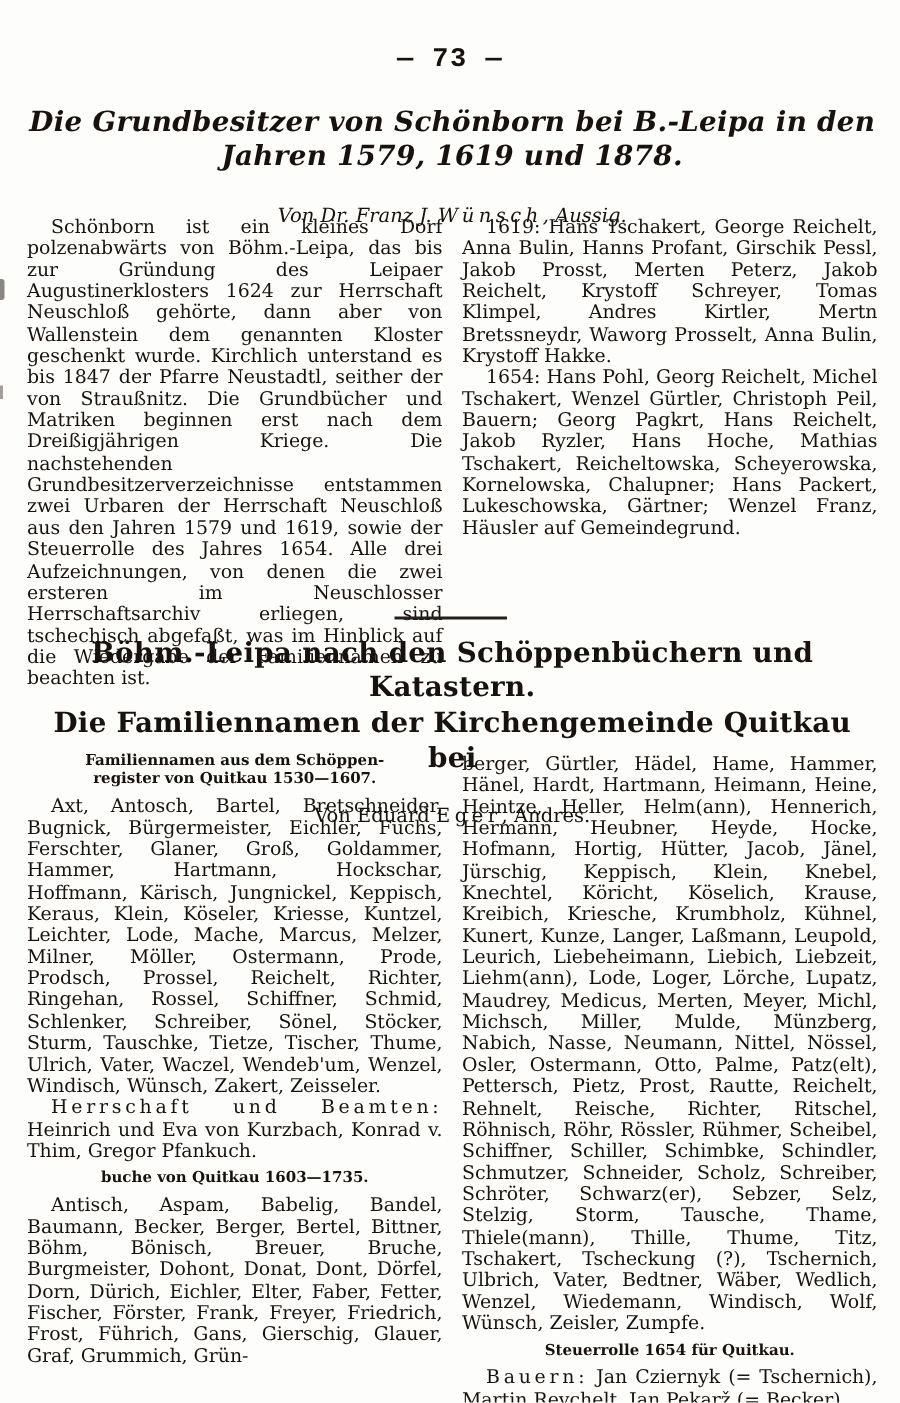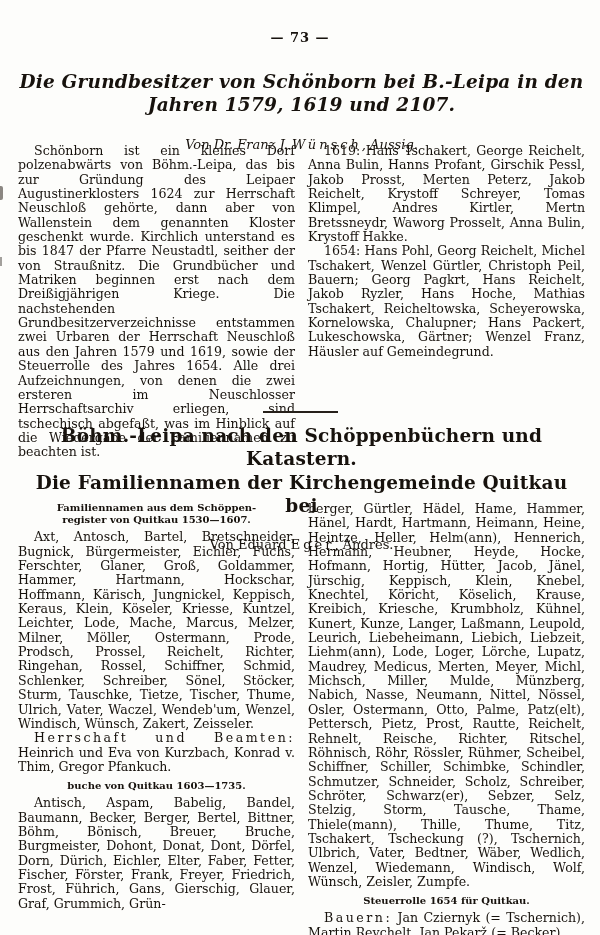--- a/index.html
+++ b/index.html
@@ -10,22 +10,23 @@
     background: #fdfdfb;
     color: #17120d;
     font-family: "DejaVu Serif", "Liberation Serif", serif;
     overflow: hidden;
   }
   .pageno {
     position: absolute;
     top: 30px; left: 0; right: 0;
     text-align: center;
     font-weight: bold;
-    font-size: 13px;
+    font-size: 18px;
     letter-spacing: 1px;
+    font-family: Liberation Mono, monospace;
   }
   .art1-head { position: absolute; top: 70px; left: 18px; width: 567px; font-style: italic; }
   .art2-head { position: absolute; top: 424px; left: 18px; width: 567px; }
   .art-title {
     text-align: center;
     font-weight: bold;
     font-size: 18.5px;
     line-height: 1.26;
     letter-spacing: 0.2px;
   }
@@ -67,21 +68,21 @@
 <div class="page">
 
   <div class="pageno">— 73 —</div>
 
   <div class="artifact a1"></div>
   <div class="artifact a2"></div>
 
   <div class="art1-head">
     <div class="art-title">
       <div>Die Grundbesitzer von Schönborn bei B.-Leipa in den</div>
-      <div>Jahren 1579, 1619 und 2107.</div>
+      <div>Jahren 1579, 1619 und 1878.</div>
     </div>
     <div class="byline"><span>Von Dr. Franz J. </span><span class="sp">Wünsch</span><span>, Aussig.</span></div>
   </div>
 
   <div class="cols cols1">
     <div class="col">
       <p>Schönborn ist ein kleines Dorf polzenabwärts von Böhm.-Leipa, das bis zur Gründung des Leipaer Augustinerklosters 1624 zur Herrschaft Neuschloß gehörte, dann aber von Wallenstein dem genannten Kloster geschenkt wurde. Kirchlich unterstand es bis 1847 der Pfarre Neustadtl, seither der von Straußnitz. Die Grundbücher und Matriken beginnen erst nach dem Dreißigjährigen Kriege. Die nachstehenden Grundbesitzerverzeichnisse entstammen zwei Urbaren der Herrschaft Neuschloß aus den Jahren 1579 und 1619, sowie der Steuerrolle des Jahres 1654. Alle drei Aufzeichnungen, von denen die zwei ersteren im Neuschlosser Herrschaftsarchiv erliegen, sind tschechisch abgefaßt, was im Hinblick auf die Wiedergabe der Familiennamen zu beachten ist.</p>
     </div>
     <div class="col">
       <p>1619: Hans Tschakert, George Reichelt, Anna Bulin, Hanns Profant, Girschik Pessl, Jakob Prosst, Merten Peterz, Jakob Reichelt, Krystoff Schreyer, Tomas Klimpel, Andres Kirtler, Mertn Bretssneydr, Waworg Prosselt, Anna Bulin, Krystoff Hakke.</p>

